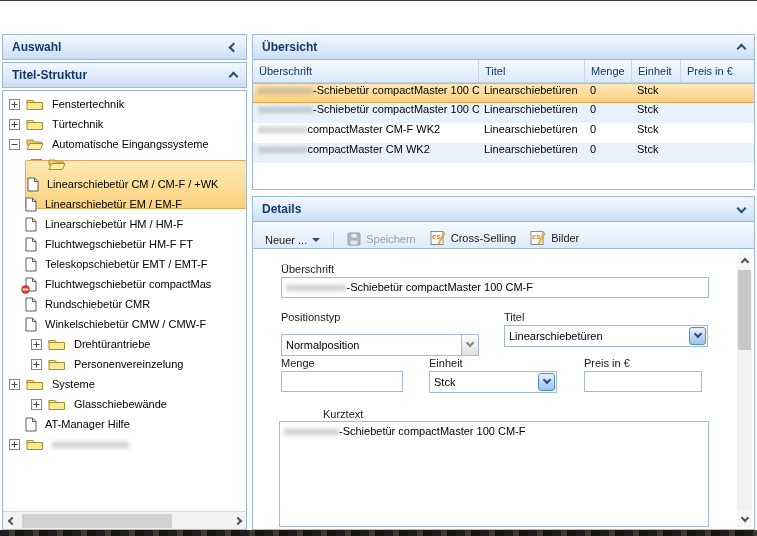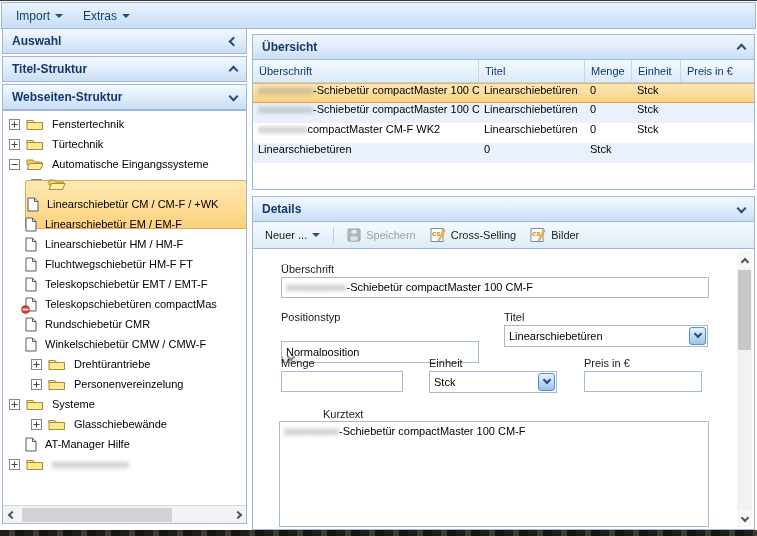--- a/index.html
+++ b/index.html
@@ -23,21 +23,21 @@
     font-weight:bold;font-size:12px;color:#15386b;}
   .phead .spacer{flex:1;}
   .chev{display:inline-block;border:solid #2a4d7c;border-width:0 2px 2px 0;padding:2.5px;}
   .chev.up{transform:rotate(-135deg);margin-top:3px;}
   .chev.down{transform:rotate(45deg);margin-bottom:2px;}
   .chev.left{transform:rotate(135deg);}
   .chev.right{transform:rotate(-45deg);}
   .chev.sm{border-color:#555;border-width:0 2px 2px 0;padding:2px;}
 
   
-  .left-panel{position:absolute;left:2px;top:27px;width:245px;height:496px;
+  .left-panel{position:absolute;left:2px;top:33px;width:245px;height:496px;
     display:flex;flex-direction:column;}
   .left-panel .phead{margin-bottom:2px;}
   .tree-box{flex:1;border:1px solid #9db9d9;background:#fff;display:flex;
     flex-direction:column;overflow:hidden;}
   .tree{flex:1;padding-top:3px;overflow:hidden;}
   .tree-row{height:20px;display:flex;align-items:center;font-size:11px;color:#000;
     white-space:nowrap;cursor:default;}
   .lvl0{padding-left:6px;text-align:right;} .lvl1{padding-left:28px;} .lvl2{padding-left:50px;}
   .leaf-pad{padding-left:22px;}
   .expand{width:11px;height:11px;margin-right:6px;flex:0 0 auto;display:flex;}
@@ -66,21 +66,21 @@
   .trow{height:20px;font-size:11px;color:#000;}
   .trow .td{display:flex;align-items:flex-start;padding:0 5px;overflow:hidden;white-space:nowrap;}
   .trow.stripe{background:#e9f2fc;}
   .trow.selected{background:linear-gradient(#fee7b7,#fcd182);
     border-top:1px solid #edb24e;border-bottom:1px solid #e0a33f;}
 
   
   .details{position:absolute;left:252px;top:195px;width:503px;height:334px;
     display:flex;flex-direction:column;}
   .toolbar{flex:0 0 27px;background:linear-gradient(#f5fafe,#ddebfa);
-    border:1px solid #9db9d9;border-top:none;display:flex;align-items:center;
+    border:1px solid #9db9d9;border-top:none;display:flex;align-items:flex-end;
     padding:0 8px;font-size:11px;color:#1a1a1a;gap:6px;}
   .tbtn{display:flex;align-items:center;gap:5px;padding:2px 4px;}
   .tbtn.disabled{color:#9aa4ad;}
   .tsep{width:1px;height:16px;background:#b9cfe6;margin:0 3px;}
   .d-body{flex:1;border:1px solid #9db9d9;border-top:none;background:#fff;position:relative;}
 
   .flabel{position:absolute;font-size:11px;color:#1a1a1a;}
   .tb{position:absolute;height:21px;border:1px solid #a3bcd6;background:#fff;
     font-size:11px;padding:3px 4px;white-space:nowrap;overflow:hidden;}
   .combo{position:absolute;height:22px;border:1px solid #a3bcd6;background:#fff;
@@ -144,46 +144,31 @@
     <symbol id="i-cs" viewBox="0 0 16 16">
       <rect x="1" y="1.5" width="12" height="13" fill="#ffffff" stroke="#8a8a8a"></rect>
       <text x="2" y="9" font-size="7.5" font-weight="bold" font-style="italic" fill="#e07a10" font-family="Liberation Sans, sans-serif">cs</text>
       <polygon points="13.5,2 15.2,3.5 9,14.5 7.8,14.8 8,13.4" fill="#f3c24c" stroke="#ad822d" stroke-width="0.5"></polygon>
     </symbol>
   </defs>
 </svg>
 
 <div id="app">
 
-  <div class="menubar">
-    <div class="menu-item">
-      <span>Import</span>
-      <span class="dd-arrow"></span>
-    </div>
-    <div class="menu-item">
-      <span>Extras</span>
-      <span class="dd-arrow"></span>
-    </div>
-  </div>
 
   <div class="left-panel">
     <div class="phead">
       <span>Auswahl</span>
       <span class="spacer"></span>
         <span class="chev left"></span>
     </div>
     <div class="phead">
       <span>Titel-Struktur</span>
       <span class="spacer"></span>
         <span class="chev up"></span>
-    </div>
-    <div class="phead" style="margin-bottom:0;">
-      <span>Webseiten-Struktur</span>
-      <span class="spacer"></span>
-        <span class="chev down"></span>
     </div>
 
     <div class="tree-box">
       <div class="tree">
 
         <div class="tree-row lvl0">
           <span class="expand">
               <svg class="ic" width="11" height="11">
                 <use href="#i-plus"></use>
               </svg>
@@ -288,21 +273,21 @@
 
         <div class="tree-row lvl2 leaf-pad">
           <span class="ticon">
             <svg class="ic" width="12" height="15">
                 <use href="#i-doc"></use>
               </svg>
             <svg class="ic badge" width="9" height="9">
                 <use href="#i-blocked"></use>
               </svg>
           </span>
-          <span class="tlabel">Teleskopschiebetüren compactMas</span>
+          <span class="tlabel">Fluchtwegschiebetür compactMas</span>
         </div>
 
         <div class="tree-row lvl2 leaf-pad">
           <span class="ticon">
               <svg class="ic" width="12" height="15">
                 <use href="#i-doc"></use>
               </svg>
             </span>
           <span class="tlabel">Rundschiebetür CMR</span>
         </div>
@@ -449,20 +434,24 @@
         <span class="td">
             <span class="redacted">xxxxxxxxx</span>
             <span> compactMaster CM-F WK2</span>
           </span>
         <span class="td">Linearschiebetüren</span>
         <span class="td">0</span>
         <span class="td">Stck</span>
         <span class="td"></span>
       </div>
       <div class="trow stripe">
+        <span class="td">
+            <span class="redacted">xxxxxxxxx</span>
+            <span> compactMaster CM WK2</span>
+          </span>
         <span class="td">Linearschiebetüren</span>
         <span class="td">0</span>
         <span class="td">Stck</span>
         <span class="td"></span>
       </div>
     </div>
   </div>
 
   <div class="details">
     <div class="phead">
@@ -498,21 +487,21 @@
     </div>
 
     <div class="d-body">
 
       <span class="flabel" style="left:28px;top:14px;">Überschrift</span>
       <div class="tb" style="left:28px;top:28px;width:428px;">
         <span class="redacted">xxxxxxxxxxx</span><span>-Schiebetür compactMaster 100 CM-F</span>
       </div>
 
       <span class="flabel" style="left:28px;top:62px;">Positionstyp</span>
-      <div class="combo" style="left:28px;top:92px;width:198px;flex-direction:column;">
+      <div class="combo" style="left:28px;top:85px;width:198px;">
         <span class="cval">Normalposition</span>
         <span class="carrow gray">
             <span class="chev sm down" style="border-color:#888;margin-top:-2px;"></span>
           </span>
       </div>
 
       <span class="flabel" style="left:251px;top:62px;">Titel</span>
       <div class="combo" style="left:251px;top:76px;width:204px;">
         <span class="cval">Linearschiebetüren</span>
         <span class="carrow blue">

